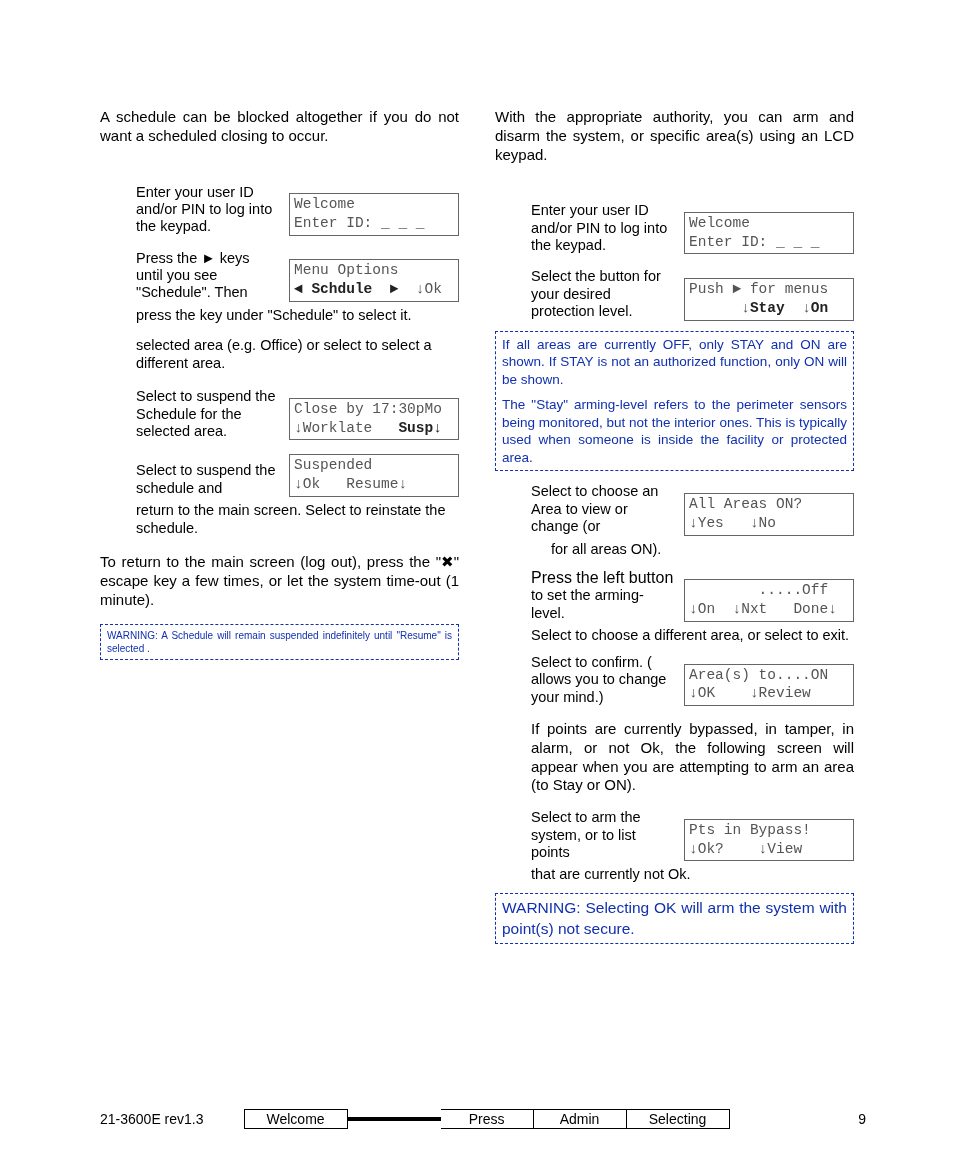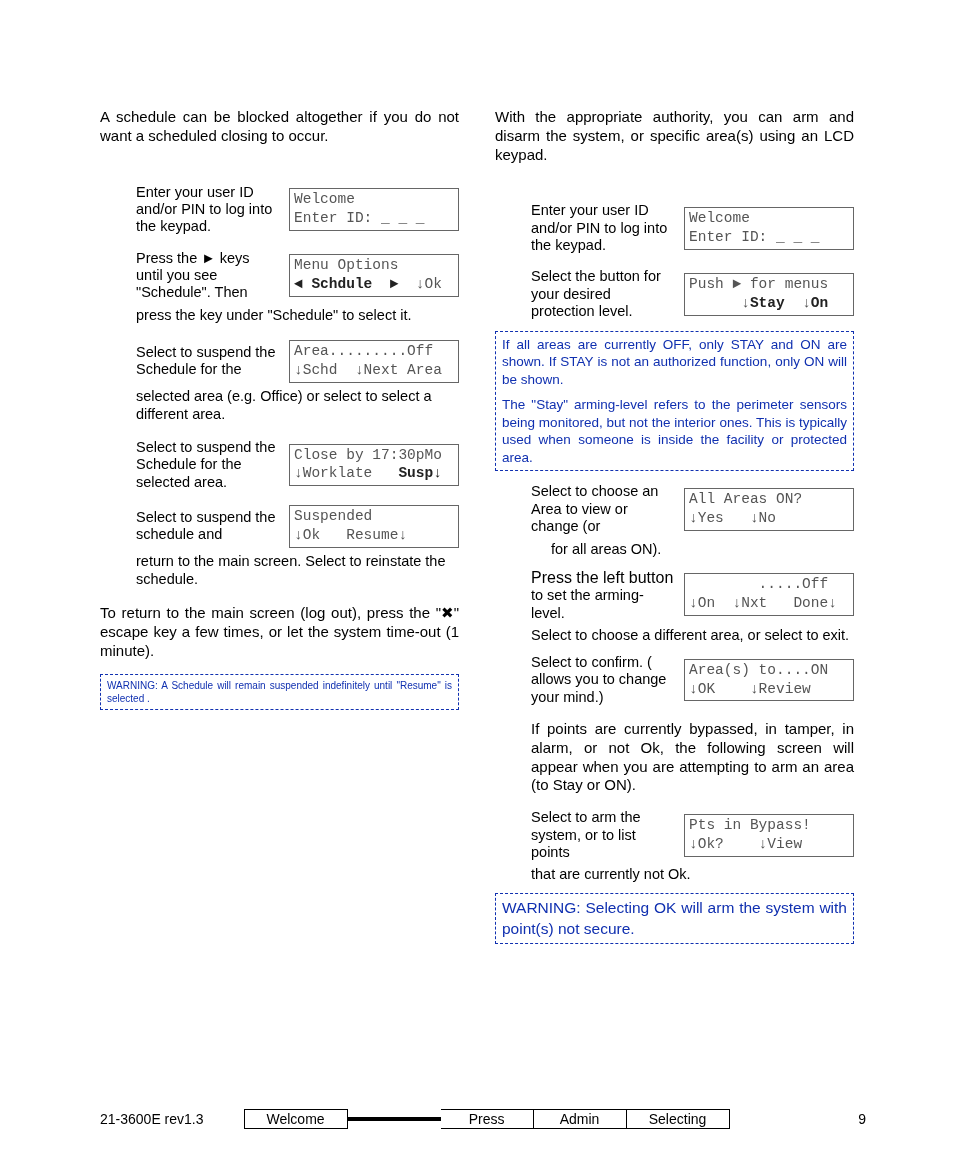--- a/index.html
+++ b/index.html
@@ -28,21 +28,21 @@
   }
   p.para {
     margin: 0 0 14px 0;
     line-height: 1.25;
     text-align: justify;
   }
   .block {
     display: flex;
     gap: 10px;
     margin-bottom: 8px;
-    align-items: center;
+    align-items: flex-end;
   }
   .block .txt {
     flex: 1 1 auto;
     line-height: 1.2;
     font-size: 14.5px;
   }
   .indent-txt {
     padding-left: 36px;
   }
   .cont {
@@ -115,25 +115,20 @@
 
       <div class="block indent-txt">
         <div class="txt">Press the ► keys until you see "Schedule".  Then</div>
         <div class="lcd"><span>Menu Options</span>
 <span class="b">◄ Schdule  ►</span><span>  ↓Ok</span></div>
       </div>
       <div class="cont indent">press the key under "Schedule" to select it.</div>
 
       <div style="height:6px"></div>
 
-      <div class="block indent-txt">
-        <div class="txt">Select         to suspend the Schedule for the</div>
-        <div class="lcd"><span>Area.........Off</span>
-<span>↓Schd  ↓Next Area</span></div>
-      </div>
       <div class="cont indent" style="padding-left:36px">selected area (e.g. Office) or select          to select a different area.</div>
 
       <div style="height:6px"></div>
 
       <div class="block indent-txt">
         <div class="txt">Select         to suspend the Schedule for the selected area.</div>
         <div class="lcd"><span>Close by 17:30pMo</span>
 <span>↓Worklate   </span><span class="b">Susp↓</span></div>
       </div>
 

